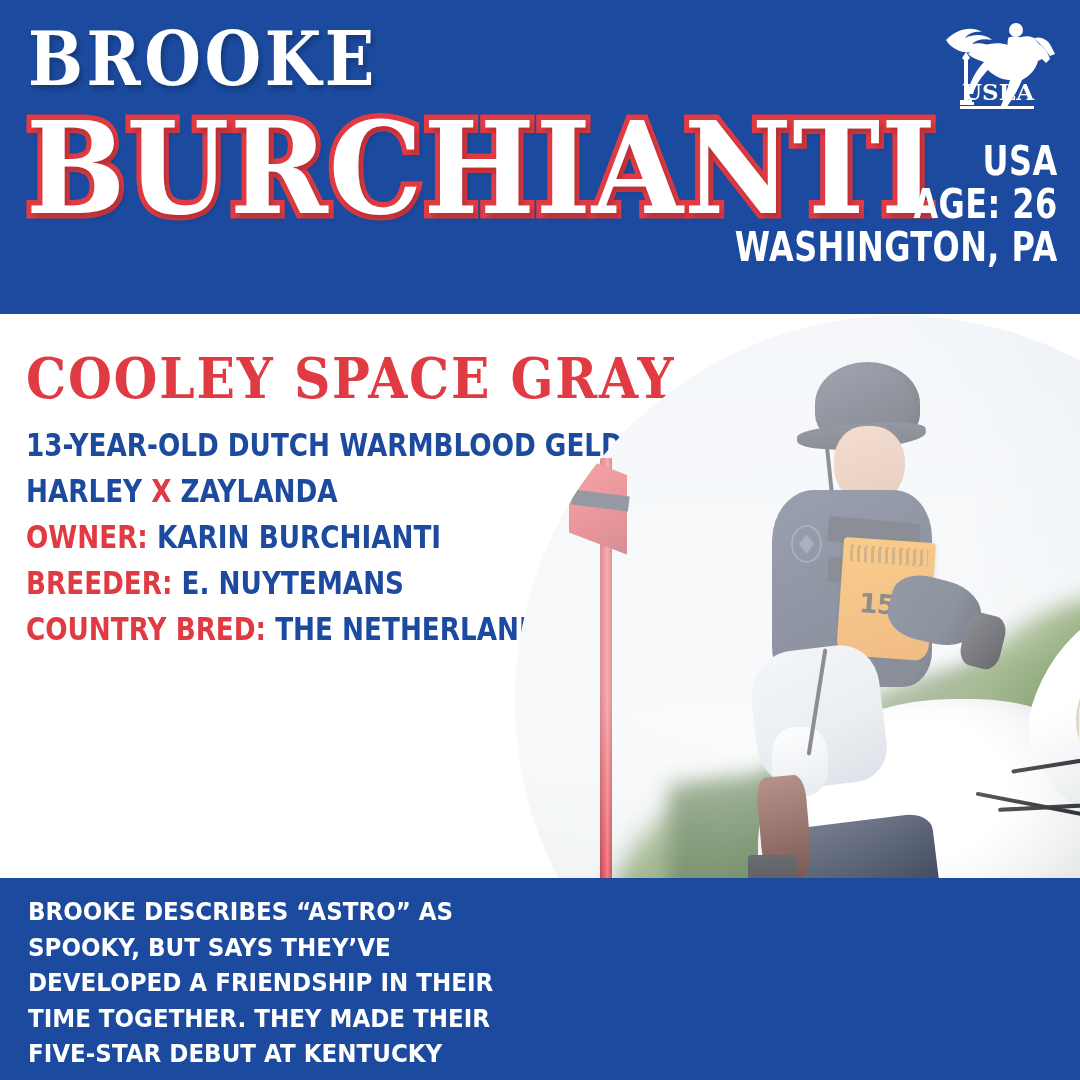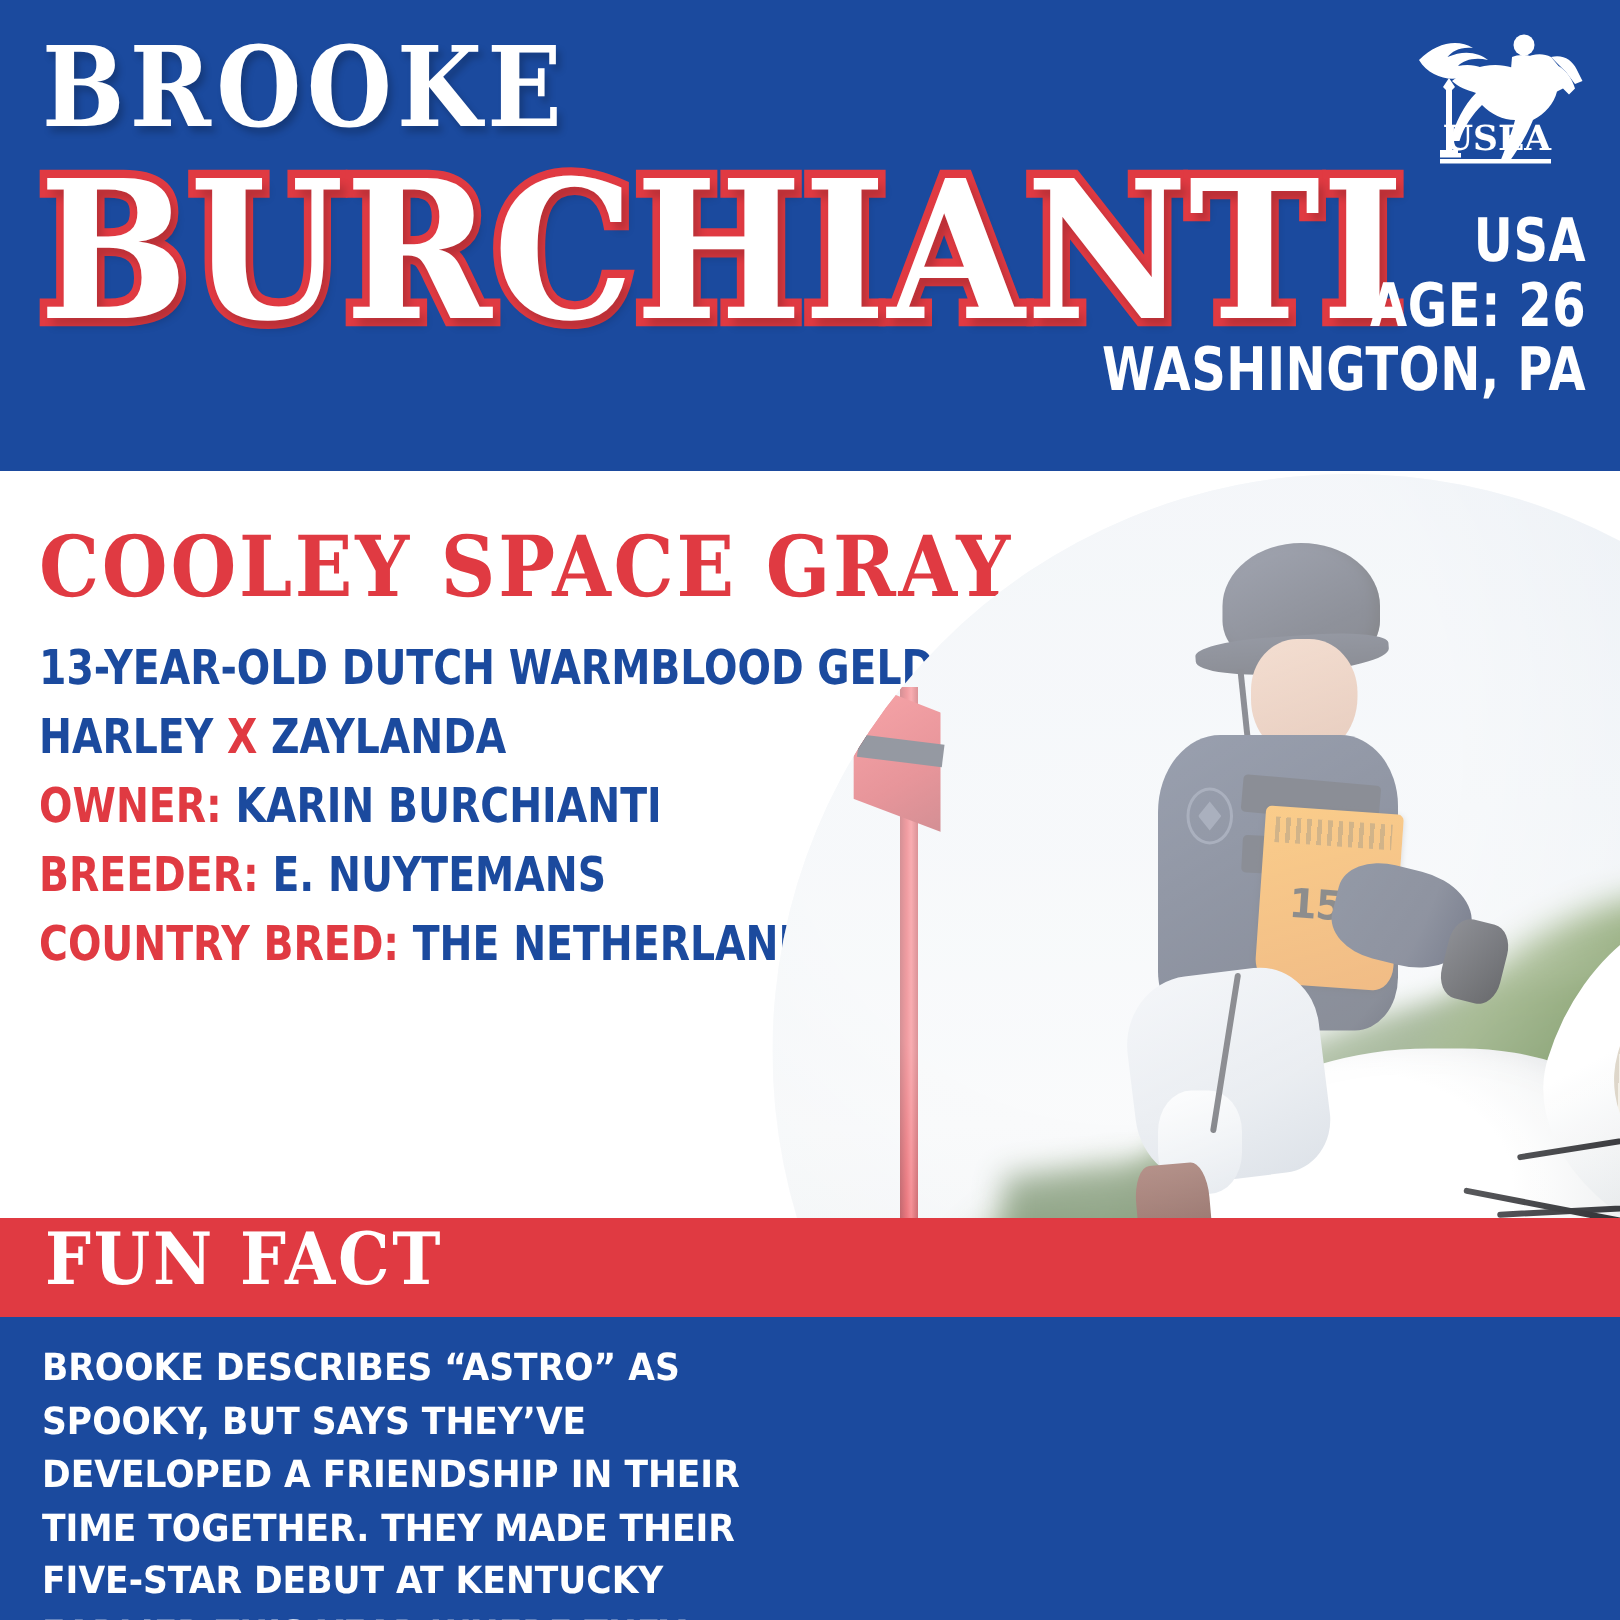--- a/index.html
+++ b/index.html
@@ -257,23 +257,20 @@
     <div class="horsename">COOLEY SPACE GRAY</div>
     <div class="lines">
       <div class="line">13-YEAR-OLD DUTCH WARMBLOOD GELDING</div>
       <div class="line"><span>HARLEY</span> <span class="lbl">X</span> <span>ZAYLANDA</span></div>
       <div class="line"><span class="lbl">OWNER:</span> <span>KARIN BURCHIANTI</span></div>
       <div class="line"><span class="lbl">BREEDER:</span> <span>E. NUYTEMANS</span></div>
       <div class="line"><span class="lbl">COUNTRY BRED:</span> <span>THE NETHERLANDS</span></div>
     </div>
   </div>
 
-  <div class="ffbanner">
-    <div class="fftitle">FUN FACT</div>
-  </div>
   <div class="ffbody">
     <div class="fftext">BROOKE DESCRIBES “ASTRO” AS SPOOKY, BUT SAYS THEY’VE DEVELOPED A FRIENDSHIP IN THEIR TIME TOGETHER. THEY MADE THEIR FIVE-STAR DEBUT AT KENTUCKY EARLIER THIS YEAR WHERE THEY FINISHED IN THE TOP 20.</div>
   </div>
 
   <div class="header">
     <div class="firstname">BROOKE</div>
     <div class="lastname">BURCHIANTI</div>
     <div class="meta">
       <div>USA</div>
       <div>AGE: 26</div>

